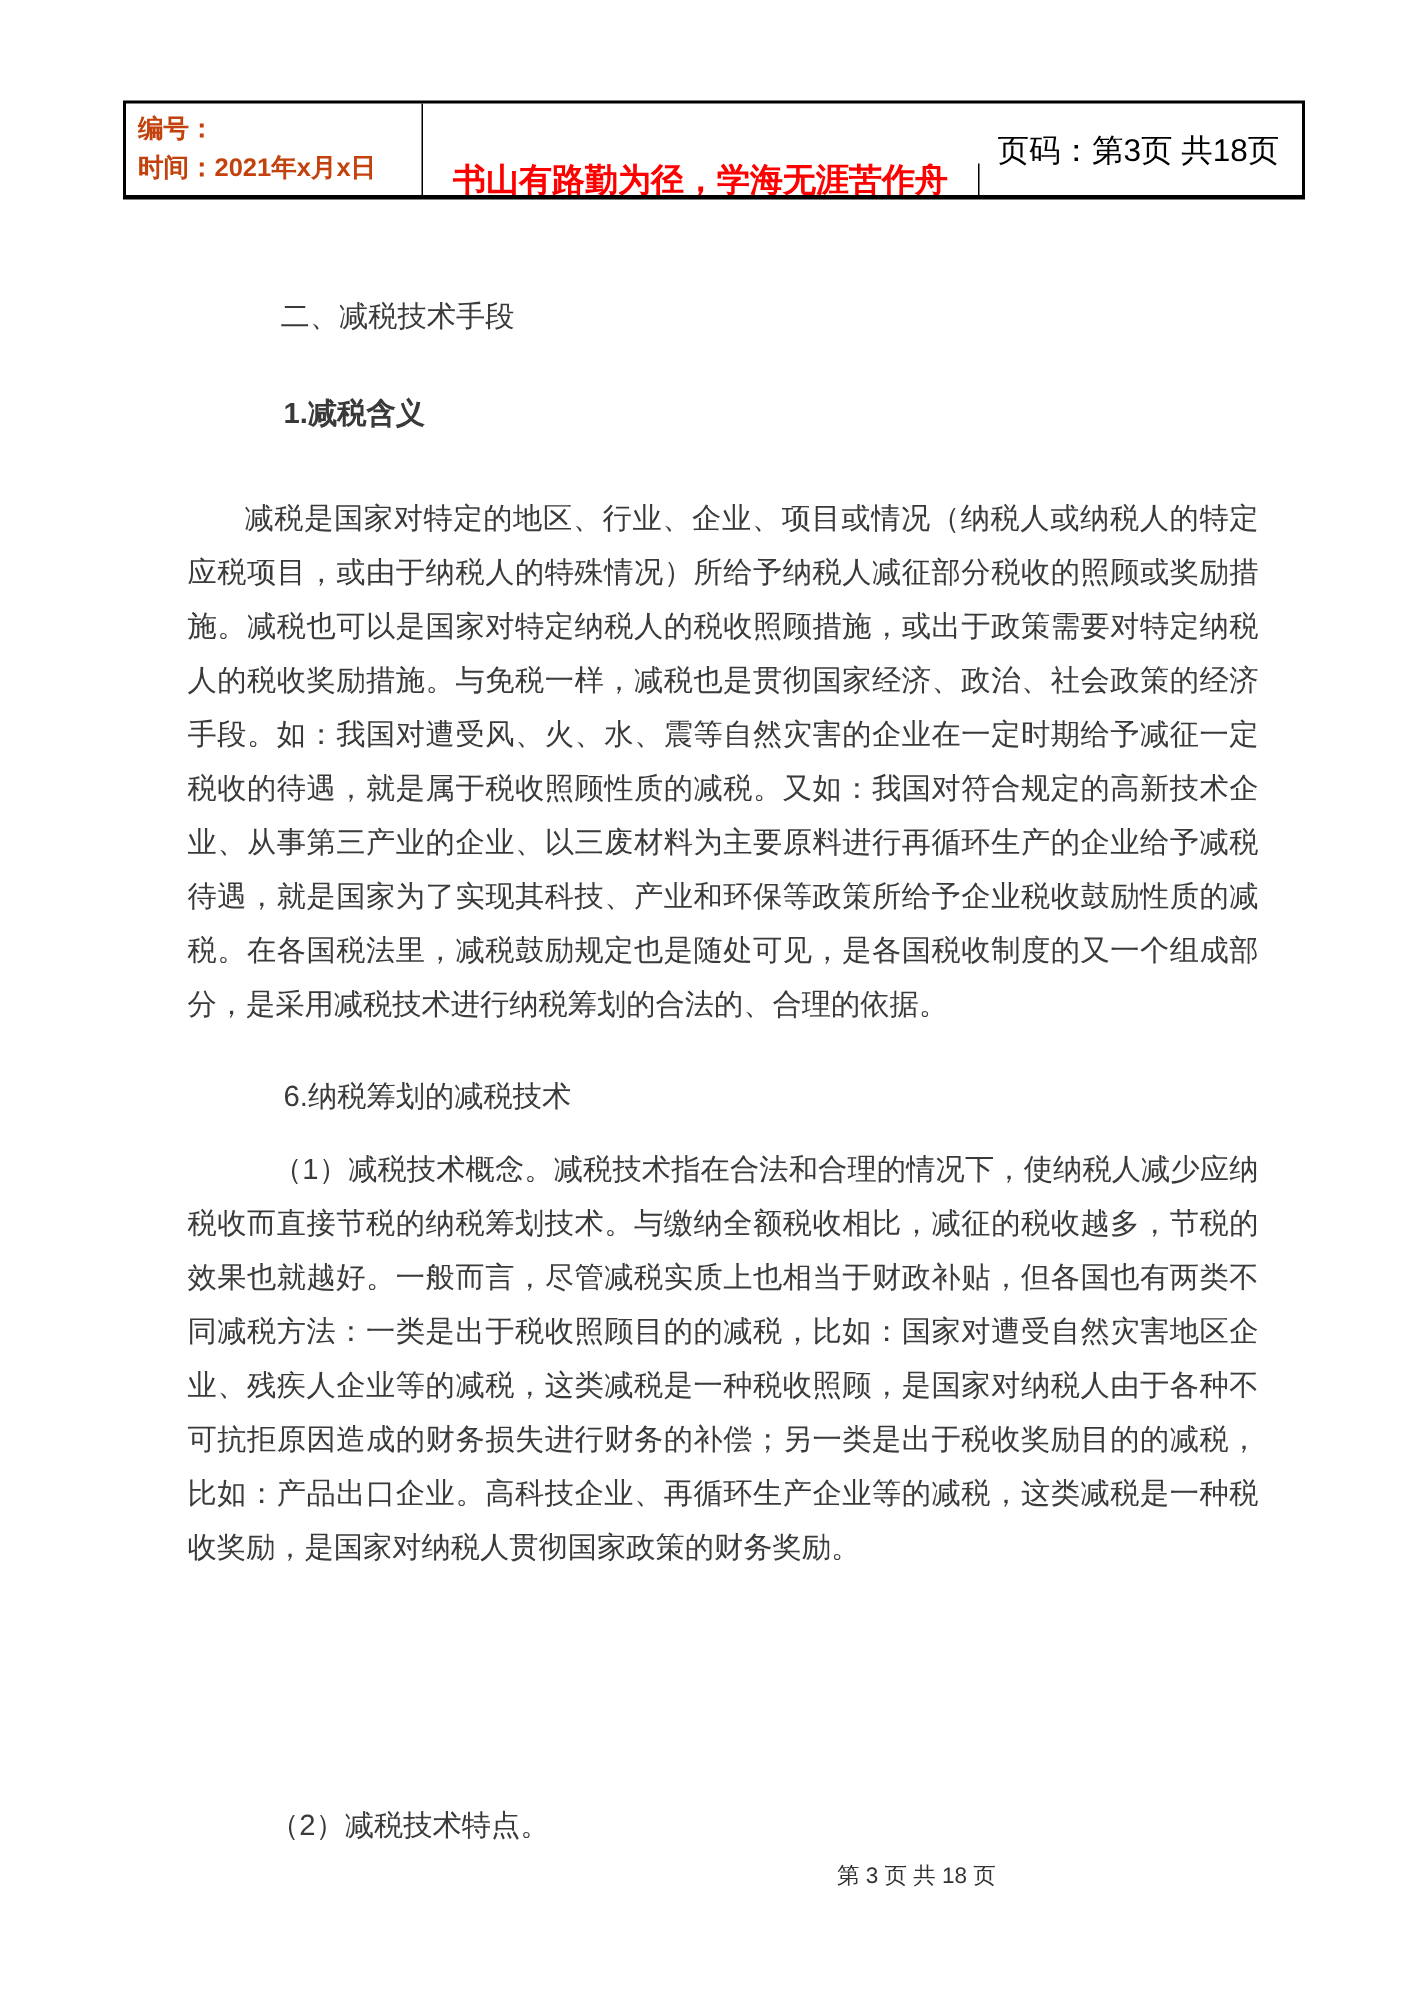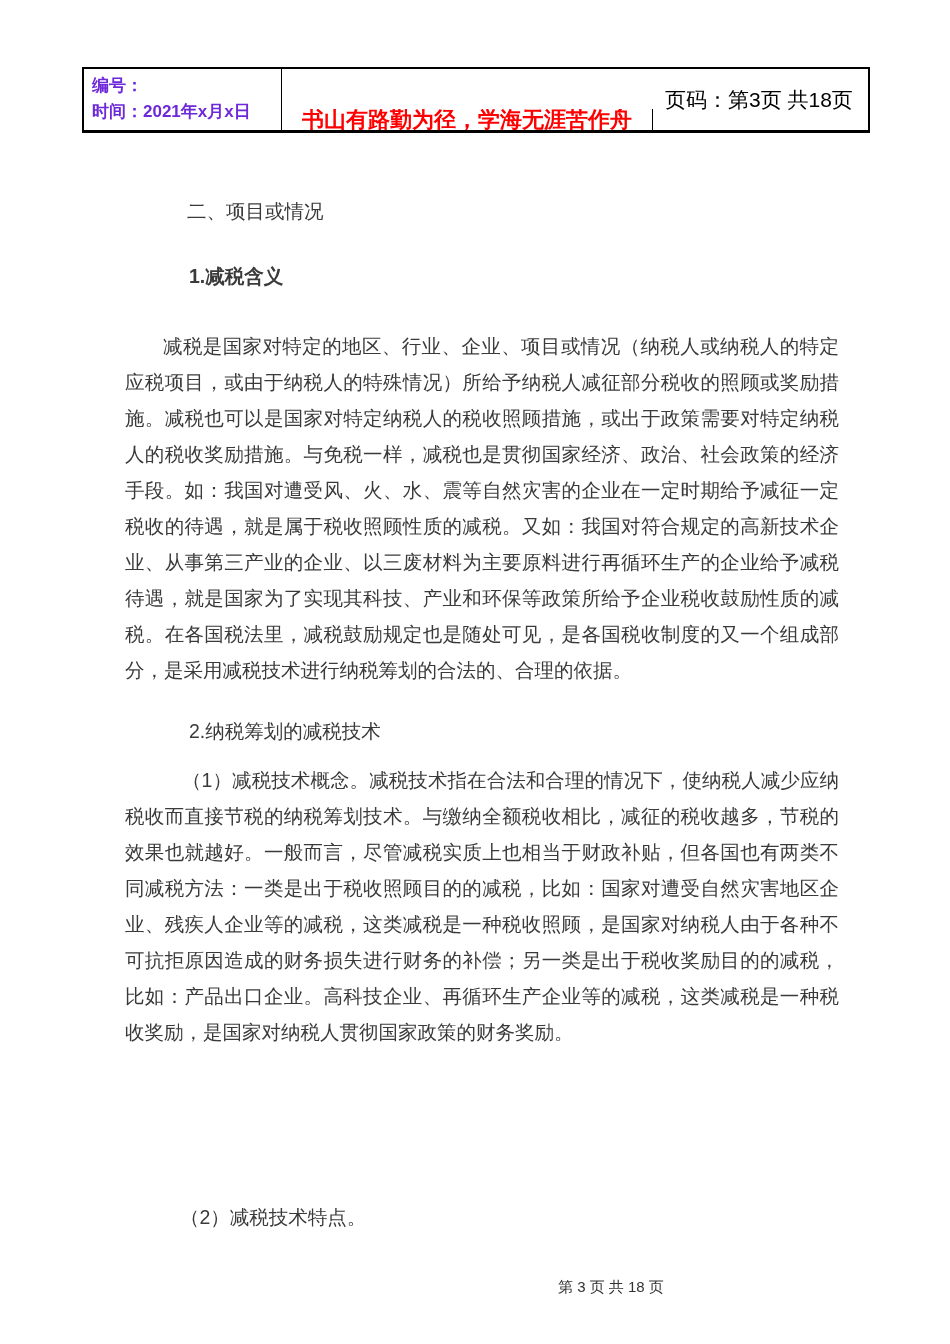--- a/index.html
+++ b/index.html
@@ -32,21 +32,21 @@
   }
   .header-cell {
     box-sizing: border-box;
   }
   .cell-meta {
     width: 198px;
     border-right: 1px solid #000;
     padding: 4px 4px 4px 8px;
     font-size: 17px;
     font-weight: 700;
-    color: #6d28d9;
+    color: #c2410c;
     line-height: 26px;
     white-space: nowrap;
     overflow: hidden;
   }
   .cell-motto {
     flex: 1;
     border-right: 1px solid #000;
     display: flex;
     align-items: center;
     justify-content: center;
@@ -83,48 +83,47 @@
   .indent-2 { text-indent: 38px; }
   .indent-3 { text-indent: 57px; }
   .footer-text {
     position: absolute;
     left: 558px;
     top: 1240px;
     font-size: 15px;
     line-height: 22px;
     color: #333333;
     white-space: nowrap;
-    margin-top: 36px;
   }
 </style>
 </head>
 <body>
 
 <div class="page">
 
   <div class="header-table">
     <div class="header-cell cell-meta">
       <div>编号：</div>
       <div>时间：2021年x月x日</div>
     </div>
     <div class="header-cell cell-motto">
       <span style="color: rgb(255, 0, 0);">书山有路勤为径，学海无涯苦作舟</span>
     </div>
     <div class="header-cell cell-page">
       <span>页码：第3页 共18页</span>
     </div>
   </div>
 
-  <div class="blk heading" style="left:187px; top:193px;">二、项目或情况</div>
+  <div class="blk heading" style="left:187px; top:193px;">二、减税技术手段</div>
 
   <div class="blk heading" style="left:189px; top:258px;font-weight:bold;">1.减税含义</div>
 
   <div class="blk para indent-2" style="top:328px;">减税是国家对特定的地区、行业、企业、项目或情况（纳税人或纳税人的特定应税项目，或由于纳税人的特殊情况）所给予纳税人减征部分税收的照顾或奖励措施。减税也可以是国家对特定纳税人的税收照顾措施，或出于政策需要对特定纳税人的税收奖励措施。与免税一样，减税也是贯彻国家经济、政治、社会政策的经济手段。如：我国对遭受风、火、水、震等自然灾害的企业在一定时期给予减征一定税收的待遇，就是属于税收照顾性质的减税。又如：我国对符合规定的高新技术企业、从事第三产业的企业、以三废材料为主要原料进行再循环生产的企业给予减税待遇，就是国家为了实现其科技、产业和环保等政策所给予企业税收鼓励性质的减税。在各国税法里，减税鼓励规定也是随处可见，是各国税收制度的又一个组成部分，是采用减税技术进行纳税筹划的合法的、合理的依据。</div>
 
-  <div class="blk heading" style="left:189px; top:713px;">2.纳税筹划的减税技术</div>
+  <div class="blk heading" style="left:189px; top:713px;">6.纳税筹划的减税技术</div>
 
   <div class="blk para indent-3" style="top:762px;">（1）减税技术概念。减税技术指在合法和合理的情况下，使纳税人减少应纳税收而直接节税的纳税筹划技术。与缴纳全额税收相比，减征的税收越多，节税的效果也就越好。一般而言，尽管减税实质上也相当于财政补贴，但各国也有两类不同减税方法：一类是出于税收照顾目的的减税，比如：国家对遭受自然灾害地区企业、残疾人企业等的减税，这类减税是一种税收照顾，是国家对纳税人由于各种不可抗拒原因造成的财务损失进行财务的补偿；另一类是出于税收奖励目的的减税，比如：产品出口企业。高科技企业、再循环生产企业等的减税，这类减税是一种税收奖励，是国家对纳税人贯彻国家政策的财务奖励。</div>
 
 
   <div class="blk heading" style="left:180px; top:1199px;">（2）减税技术特点。</div>
 
   <div class="footer-text">第 3 页 共 18 页</div>
 
 </div>
 

